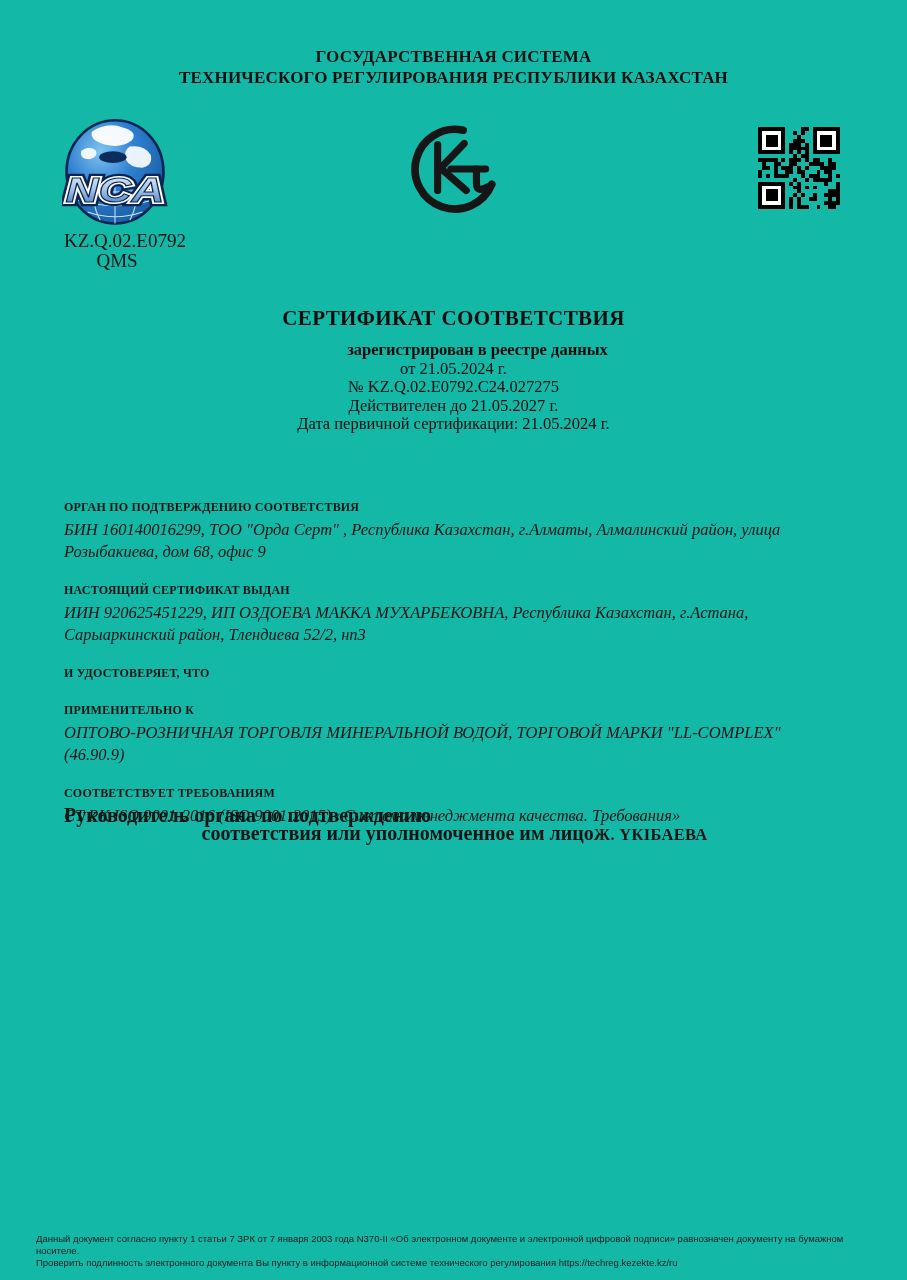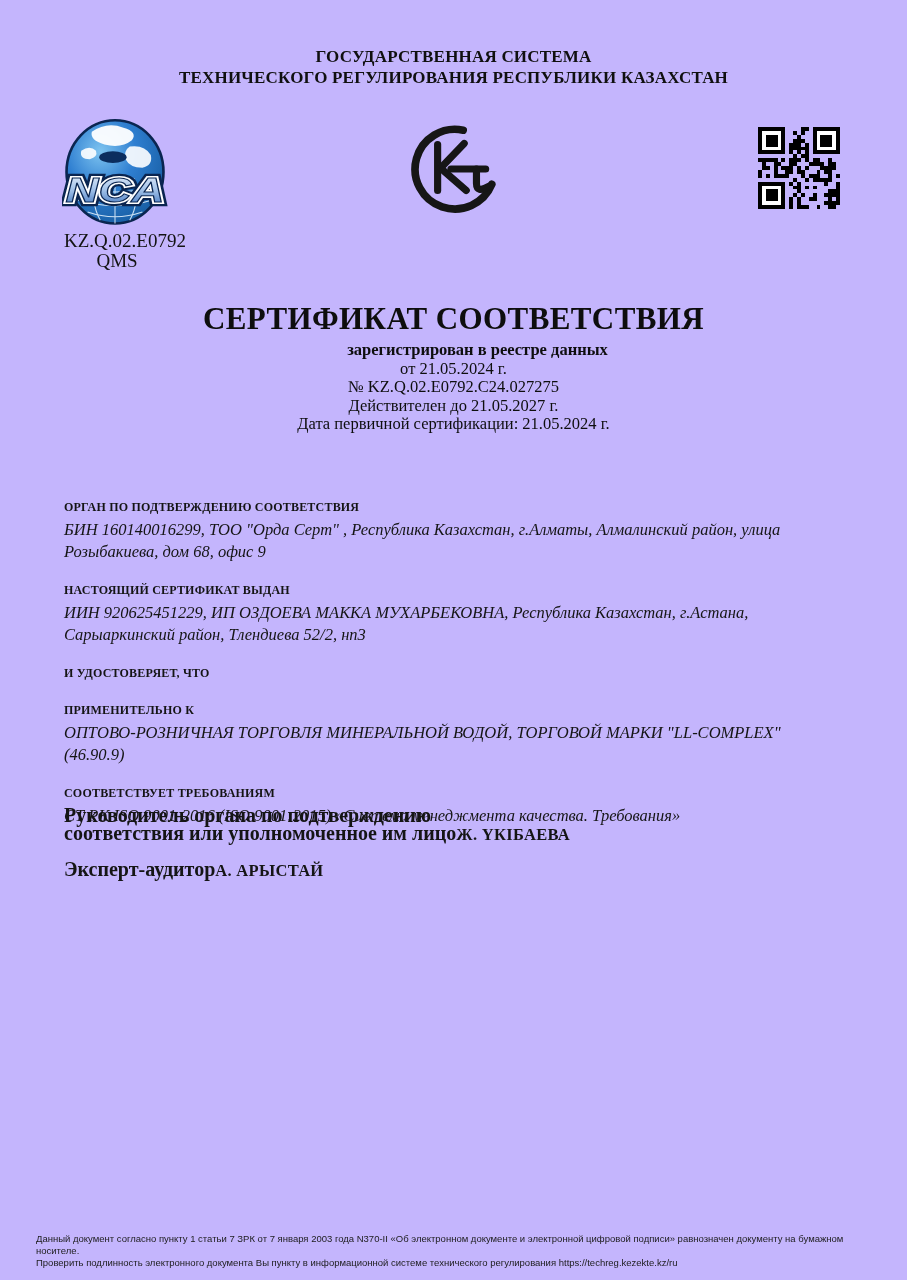--- a/index.html
+++ b/index.html
@@ -1,46 +1,46 @@
 <!DOCTYPE html>
 <html><head>
 <meta charset="utf-8">
 <style>
   html,body{margin:0;padding:0;background:#e9e9e9;}
-  .page{position:relative;width:907px;height:1280px;background:#c4b5fd;margin:0 auto;
+  .page{position:relative;width:907px;height:1280px;background:#14b8a6;margin:0 auto;
         font-family:"Liberation Serif",serif;color:#151515;overflow:hidden;}
 
   .gov-header{position:absolute;top:46px;left:0;width:100%;text-align:center;
               font-weight:bold;font-size:17px;line-height:21px;letter-spacing:.2px;color:#101010;}
 
   .nca-logo{position:absolute;left:62px;top:115px;width:106px;height:118px;font-style:italic;}
   .nca-logo svg{width:100%;height:100%;display:block;}
 
   .reg-code{position:absolute;left:64px;top:231px;font-size:19px;line-height:20px;color:#131313;}
   .reg-code .qms{width:106px;text-align:center;}
 
   .kt-mark{position:absolute;left:409px;top:123px;width:92px;height:92px;}
   .kt-mark svg{width:100%;height:100%;display:block;}
 
   .qr-code{position:absolute;left:758px;top:127px;width:82px;height:82px;}
   .qr-code svg{width:100%;height:100%;display:block;}
 
   .title-block{position:absolute;top:300px;left:0;width:100%;text-align:center;color:#0e0e0e;}
-  .title-main{font-size:31px;font-weight:bold;letter-spacing:.4px;line-height:37px;margin:0 0 4px 0;}
+  .title-main{font-size:21px;font-weight:bold;letter-spacing:.4px;line-height:37px;margin:0 0 4px 0;}
   .sub{font-size:16.5px;line-height:18.6px;}
   .sub.bold{font-weight:bold;margin-left:48px;}
 
   .content{position:absolute;top:497px;left:64px;width:781px;}
   .section{margin-bottom:17px;}
   .section-heading{font-weight:bold;font-size:12px;line-height:20px;margin-bottom:2px;letter-spacing:.2px;}
   .section-body{font-style:italic;font-size:16.5px;line-height:22px;}
 
   .signatures{position:absolute;top:806px;left:64px;width:781px;}
   .sig-label{font-weight:bold;font-size:20px;line-height:18px;}
-  .sig-row{display:flex;justify-content:flex-start;align-items:baseline;font-family:Liberation Serif, serif;}
+  .sig-row{display:flex;justify-content:center;align-items:baseline;font-family:Liberation Serif, serif;}
   .sig-name{font-weight:bold;font-size:16.5px;letter-spacing:.3px;white-space:nowrap;}
   .sig-row.expert{margin-top:15px;}
 
   .footer{position:absolute;left:36px;top:1233px;width:840px;
           font-family:"Liberation Sans",sans-serif;font-size:9.5px;line-height:11.8px;color:#1c1c1c;}
 </style>
 </head>
 <body>
 
 <div class="page">
@@ -148,24 +148,20 @@
       <div class="section-body">СТ РК ISO 9001-2016 (ISO 9001:2015) «Система менеджмента качества. Требования»</div>
     </div>
   </div>
 
   <div class="signatures">
     <div class="sig-label">Руководитель органа по подтверждению</div>
     <div class="sig-row">
       <div class="sig-label">соответствия или уполномоченное им лицо</div>
       <div class="sig-name">Ж. ҮКІБАЕВА</div>
     </div>
-    <div class="sig-row expert">
-      <div class="sig-label">Эксперт-аудитор</div>
-      <div class="sig-name">А. АРЫСТАЙ</div>
-    </div>
   </div>
 
   <div class="footer">
     <div>Данный документ согласно пункту 1 статьи 7 ЗРК от 7 января 2003 года N370-II «Об электронном документе и электронной цифровой подписи» равнозначен документу на бумажном носителе.</div>
     <div>Проверить подлинность электронного документа Вы пункту в информационной системе технического регулирования https://techreg.kezekte.kz/ru</div>
   </div>
 
 </div>
 
 </body></html>

